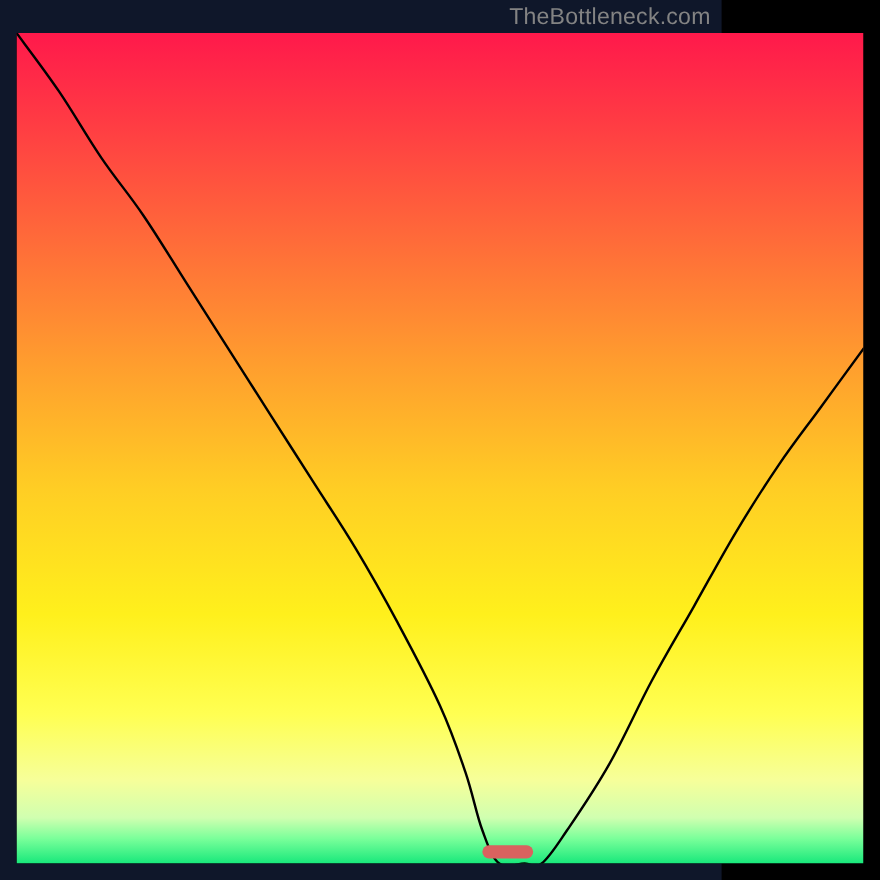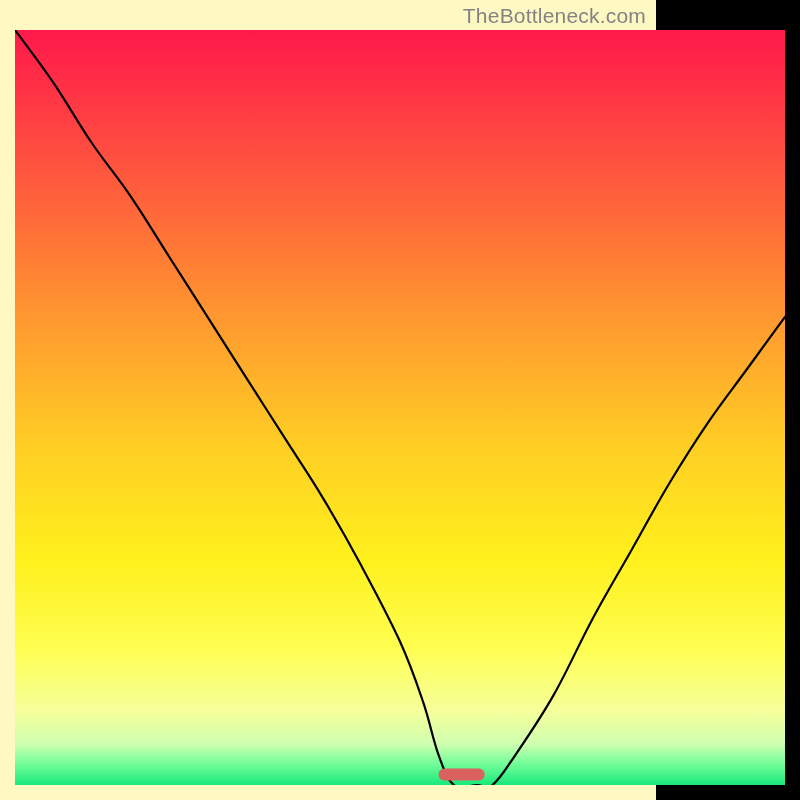--- a/index.html
+++ b/index.html
@@ -8,21 +8,21 @@
     width: 800px;
     height: 800px;
     overflow: hidden;
     background: #000;
     font-family: Arial, Helvetica, sans-serif;
   }
   .frame {
     position: relative;
     width: 656px;
     height: 800px;
-    background: #fef9c3;
+    background: #0f172a;
   }
   .watermark {
     position: absolute;
     top: 4px;
     right: 10px;
     color: #838383;
     font-size: 21px;
     font-weight: 400;
     letter-spacing: 0.2px;
     z-index: 10;

